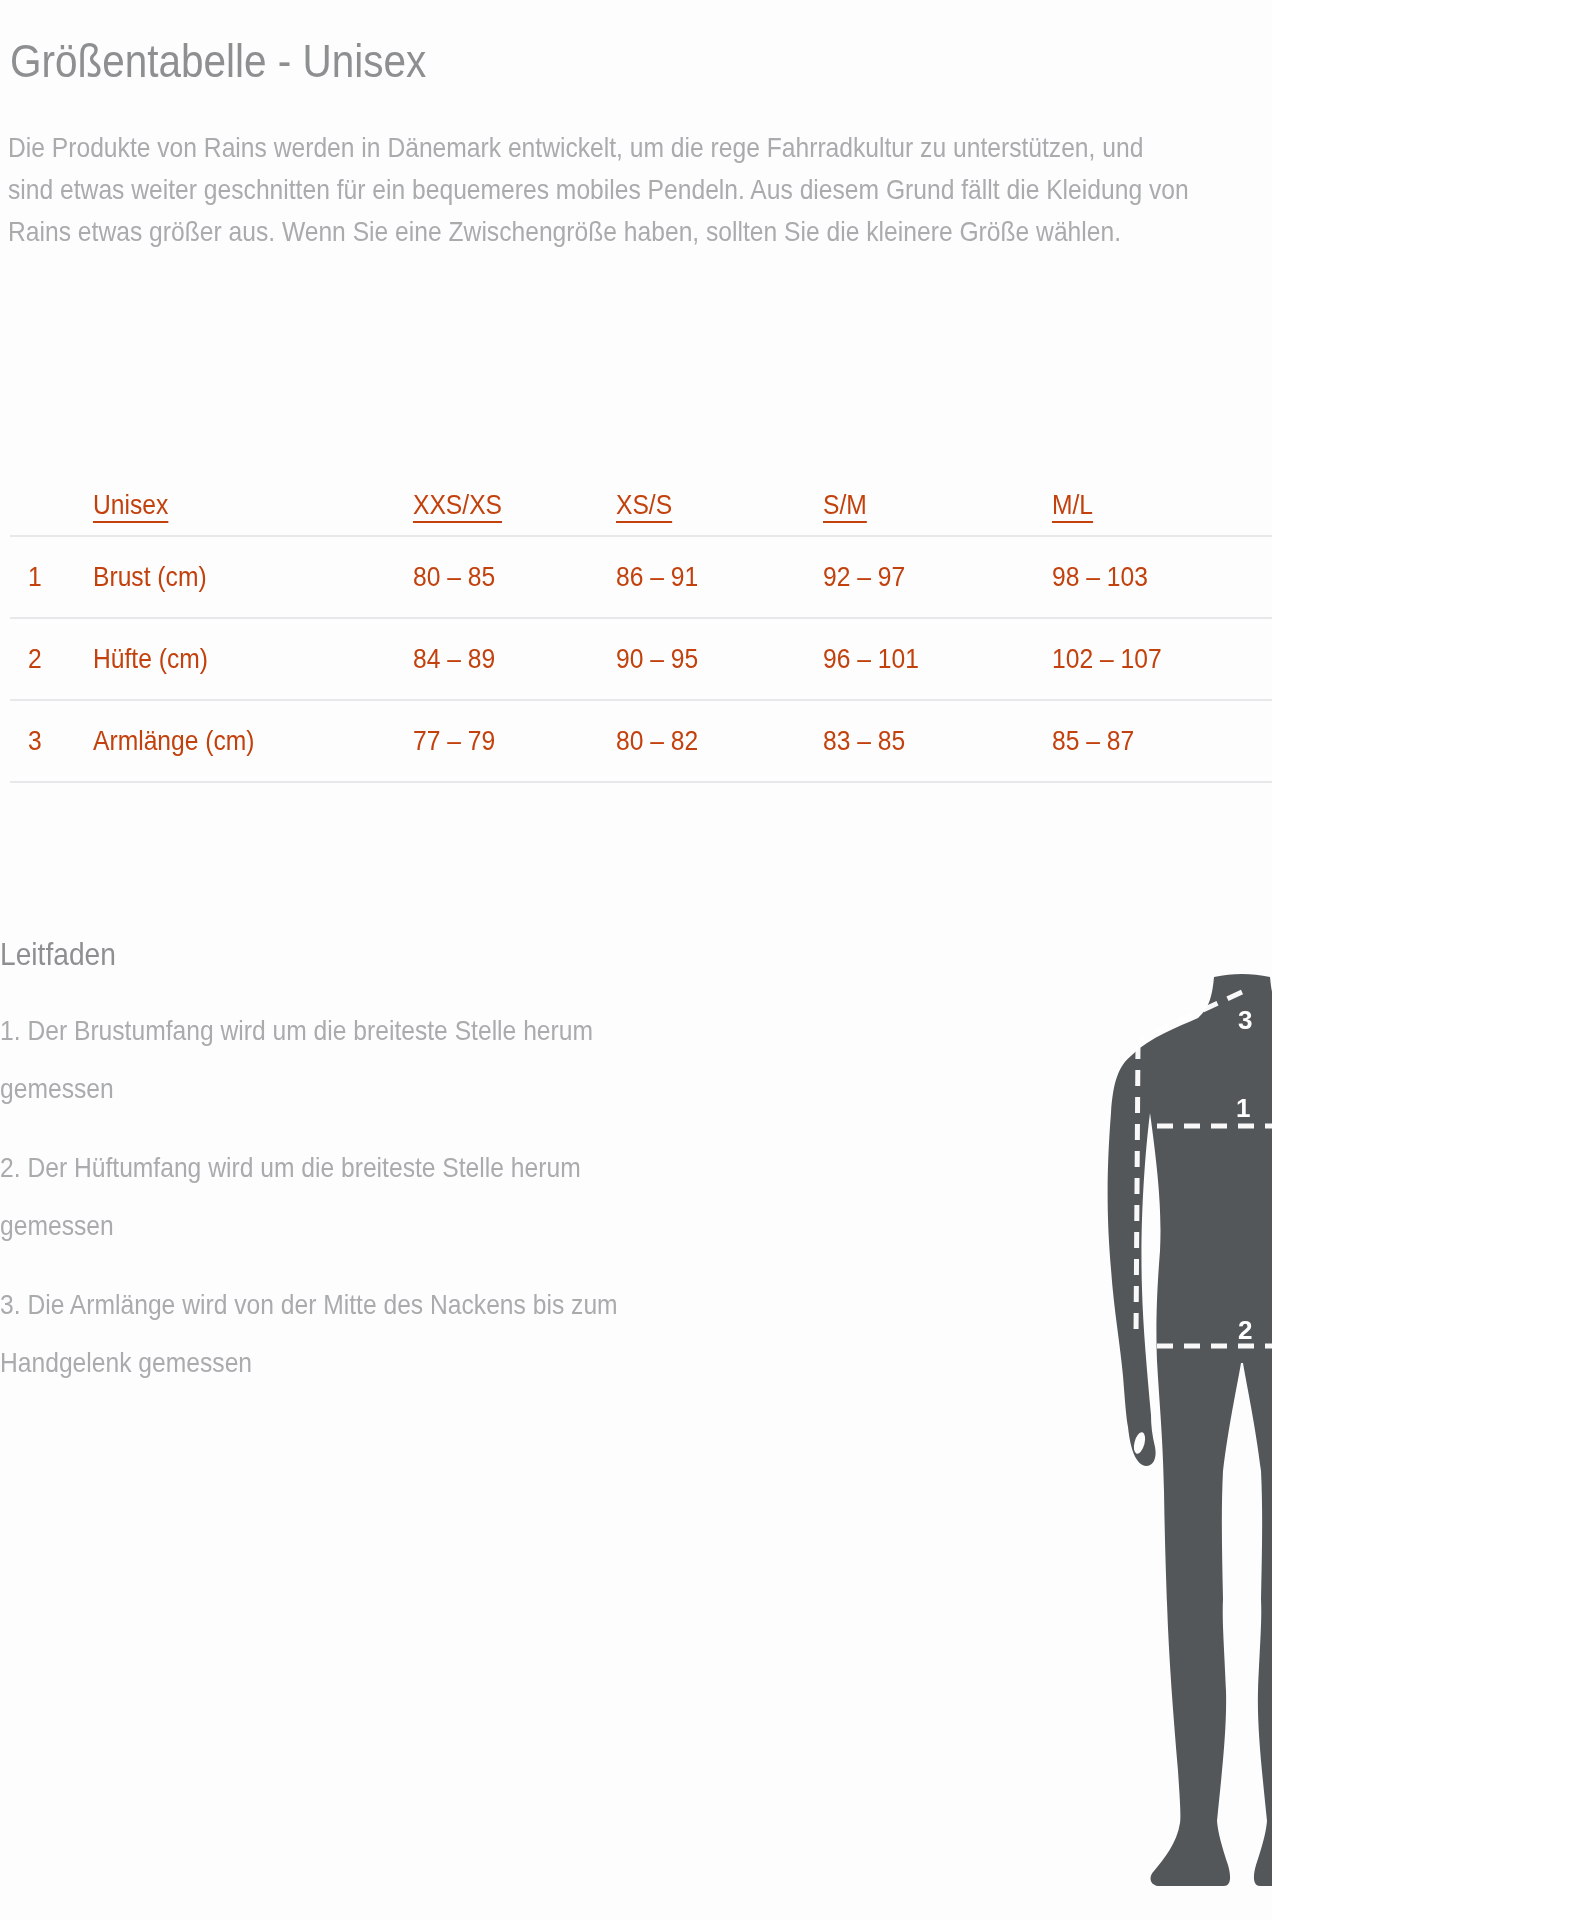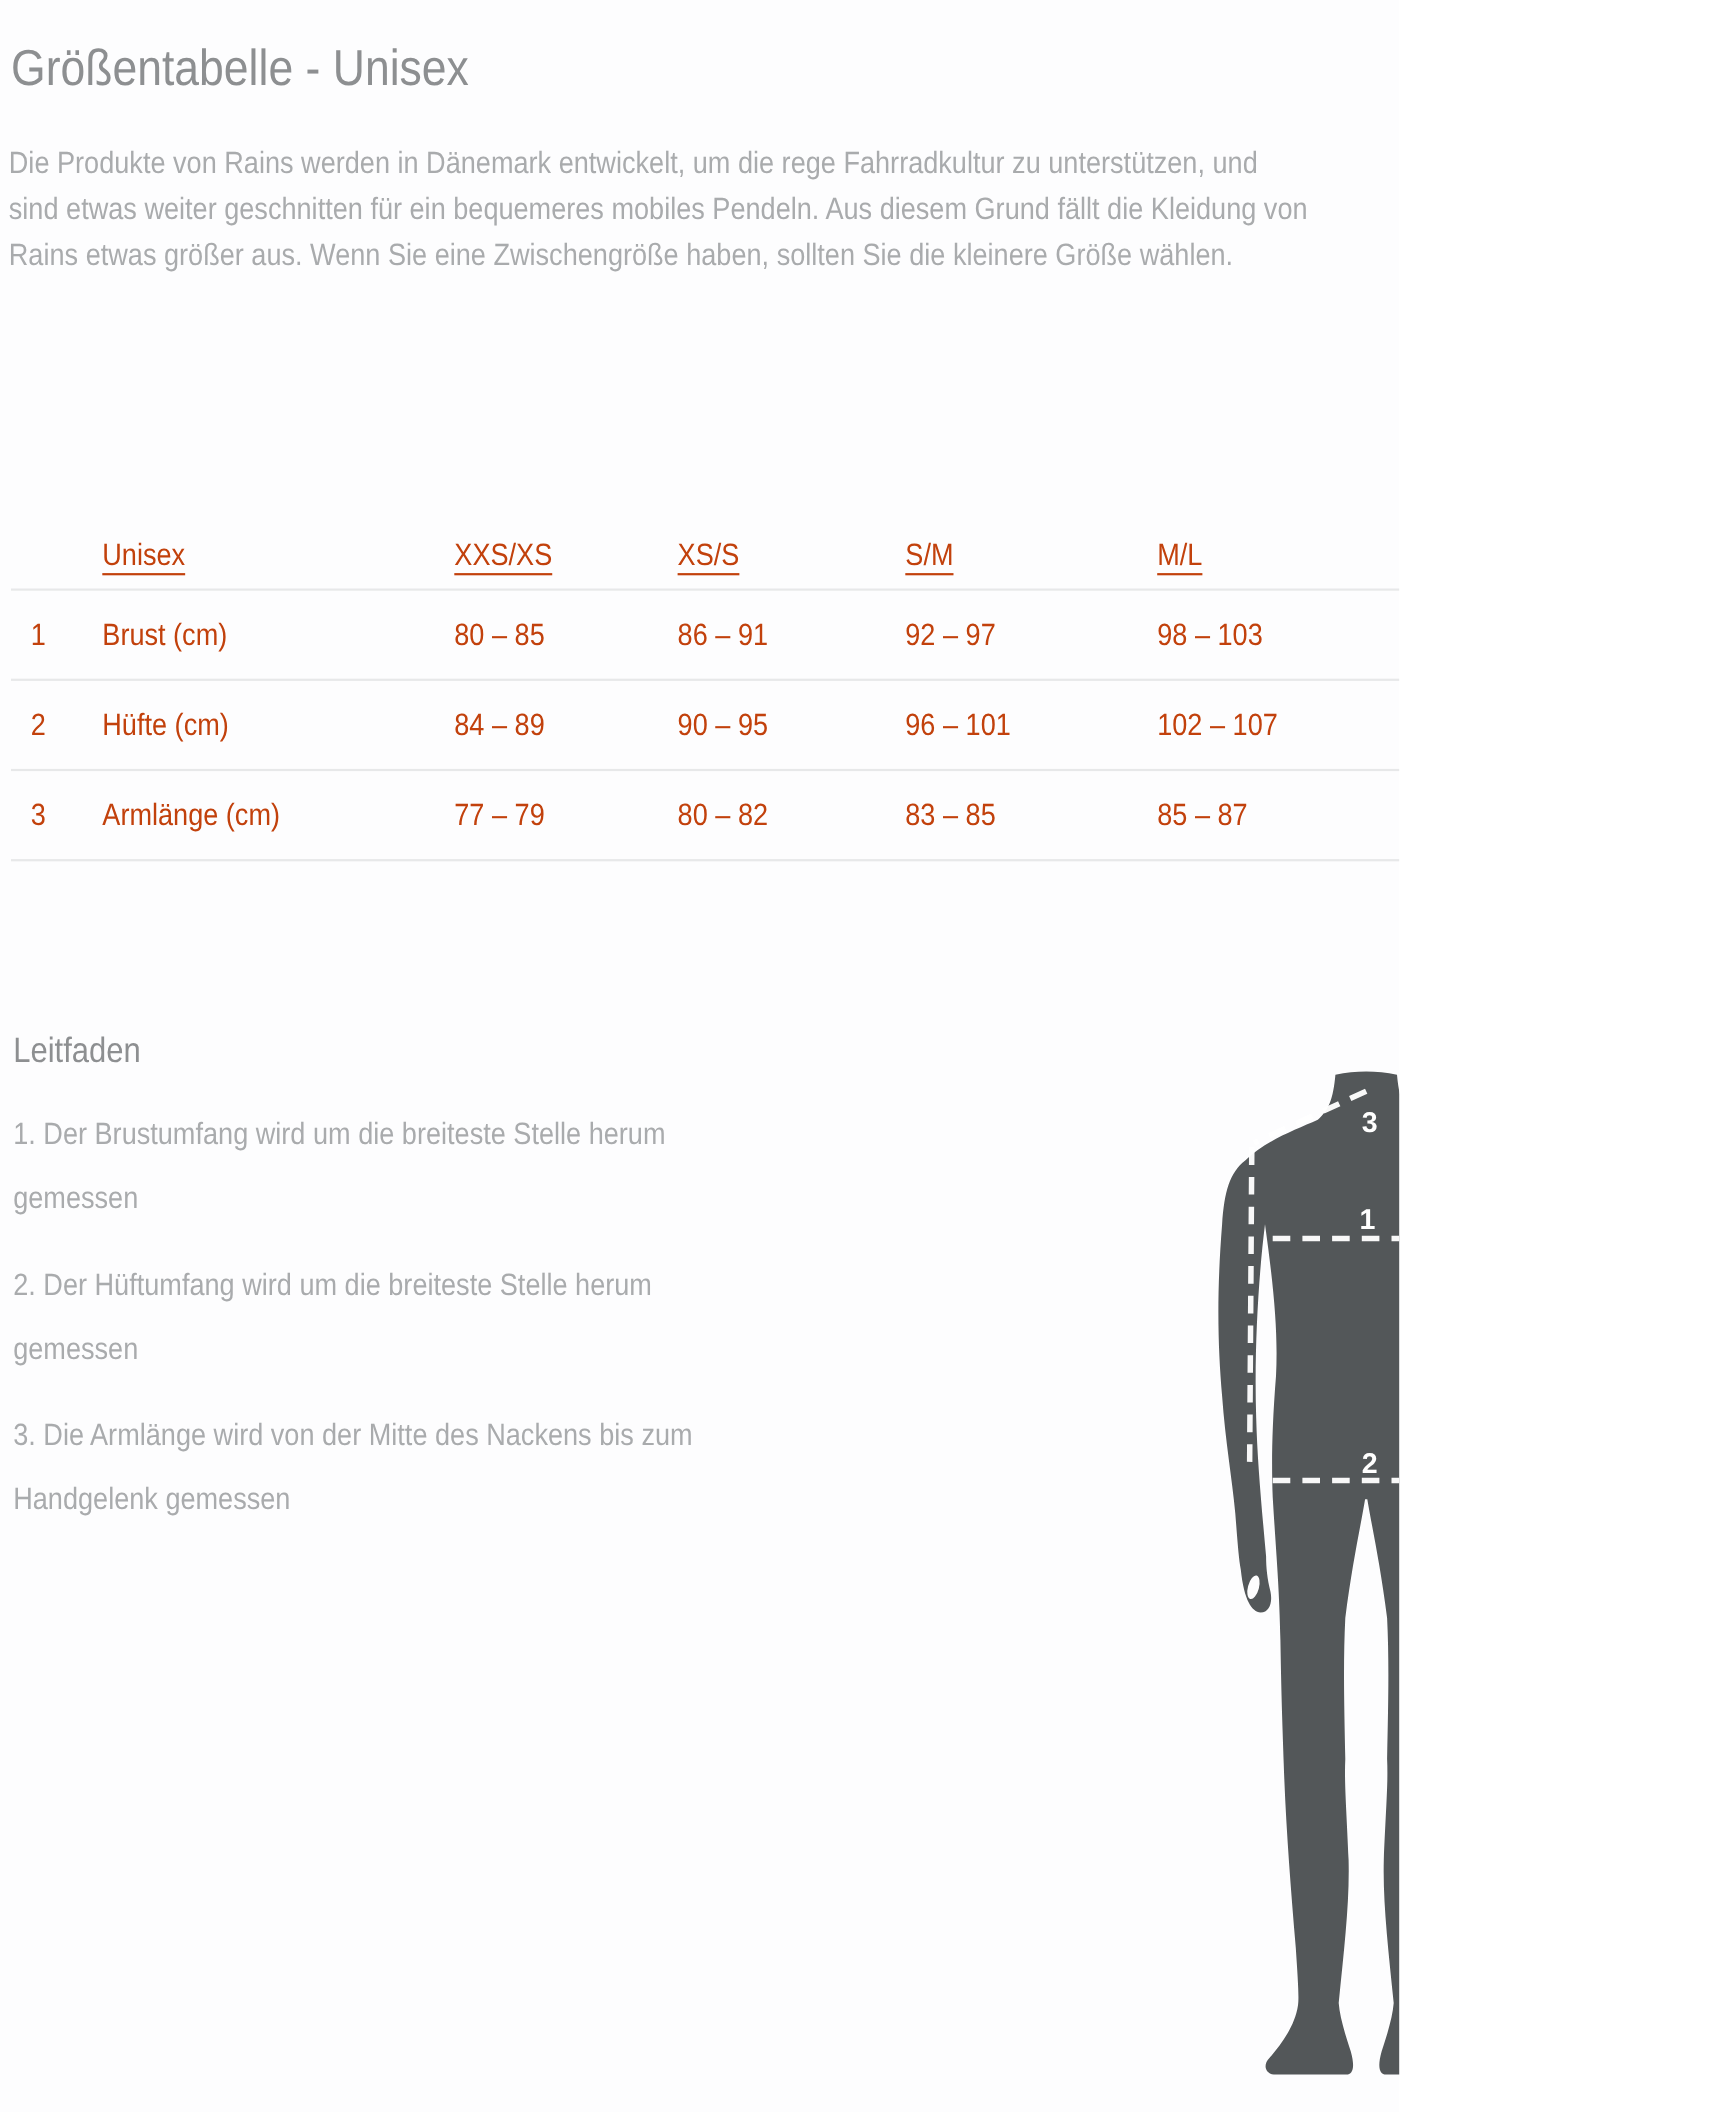--- a/index.html
+++ b/index.html
@@ -49,21 +49,21 @@
   }
   .thead .cell{padding-bottom:14px;}
   .hdr{
     text-decoration:underline;
     text-underline-offset:7px;
     text-decoration-thickness:2px;
   }
   .num-cell{padding-left:18px;}
 
   
-  .guide{position:absolute;left:12px;top:934px;width:760px;color:#a9abad;}
+  .guide{position:absolute;left:0;top:934px;width:760px;color:#a9abad;}
   .guide-heading{
     font-size:32px;line-height:40px;color:#8d8f91;font-weight:400;
     margin:0 0 28px 0;
   }
   .guide-item{
     width:750px;
     font-size:28px;line-height:58px;
     margin-bottom:21px;
   }
 

